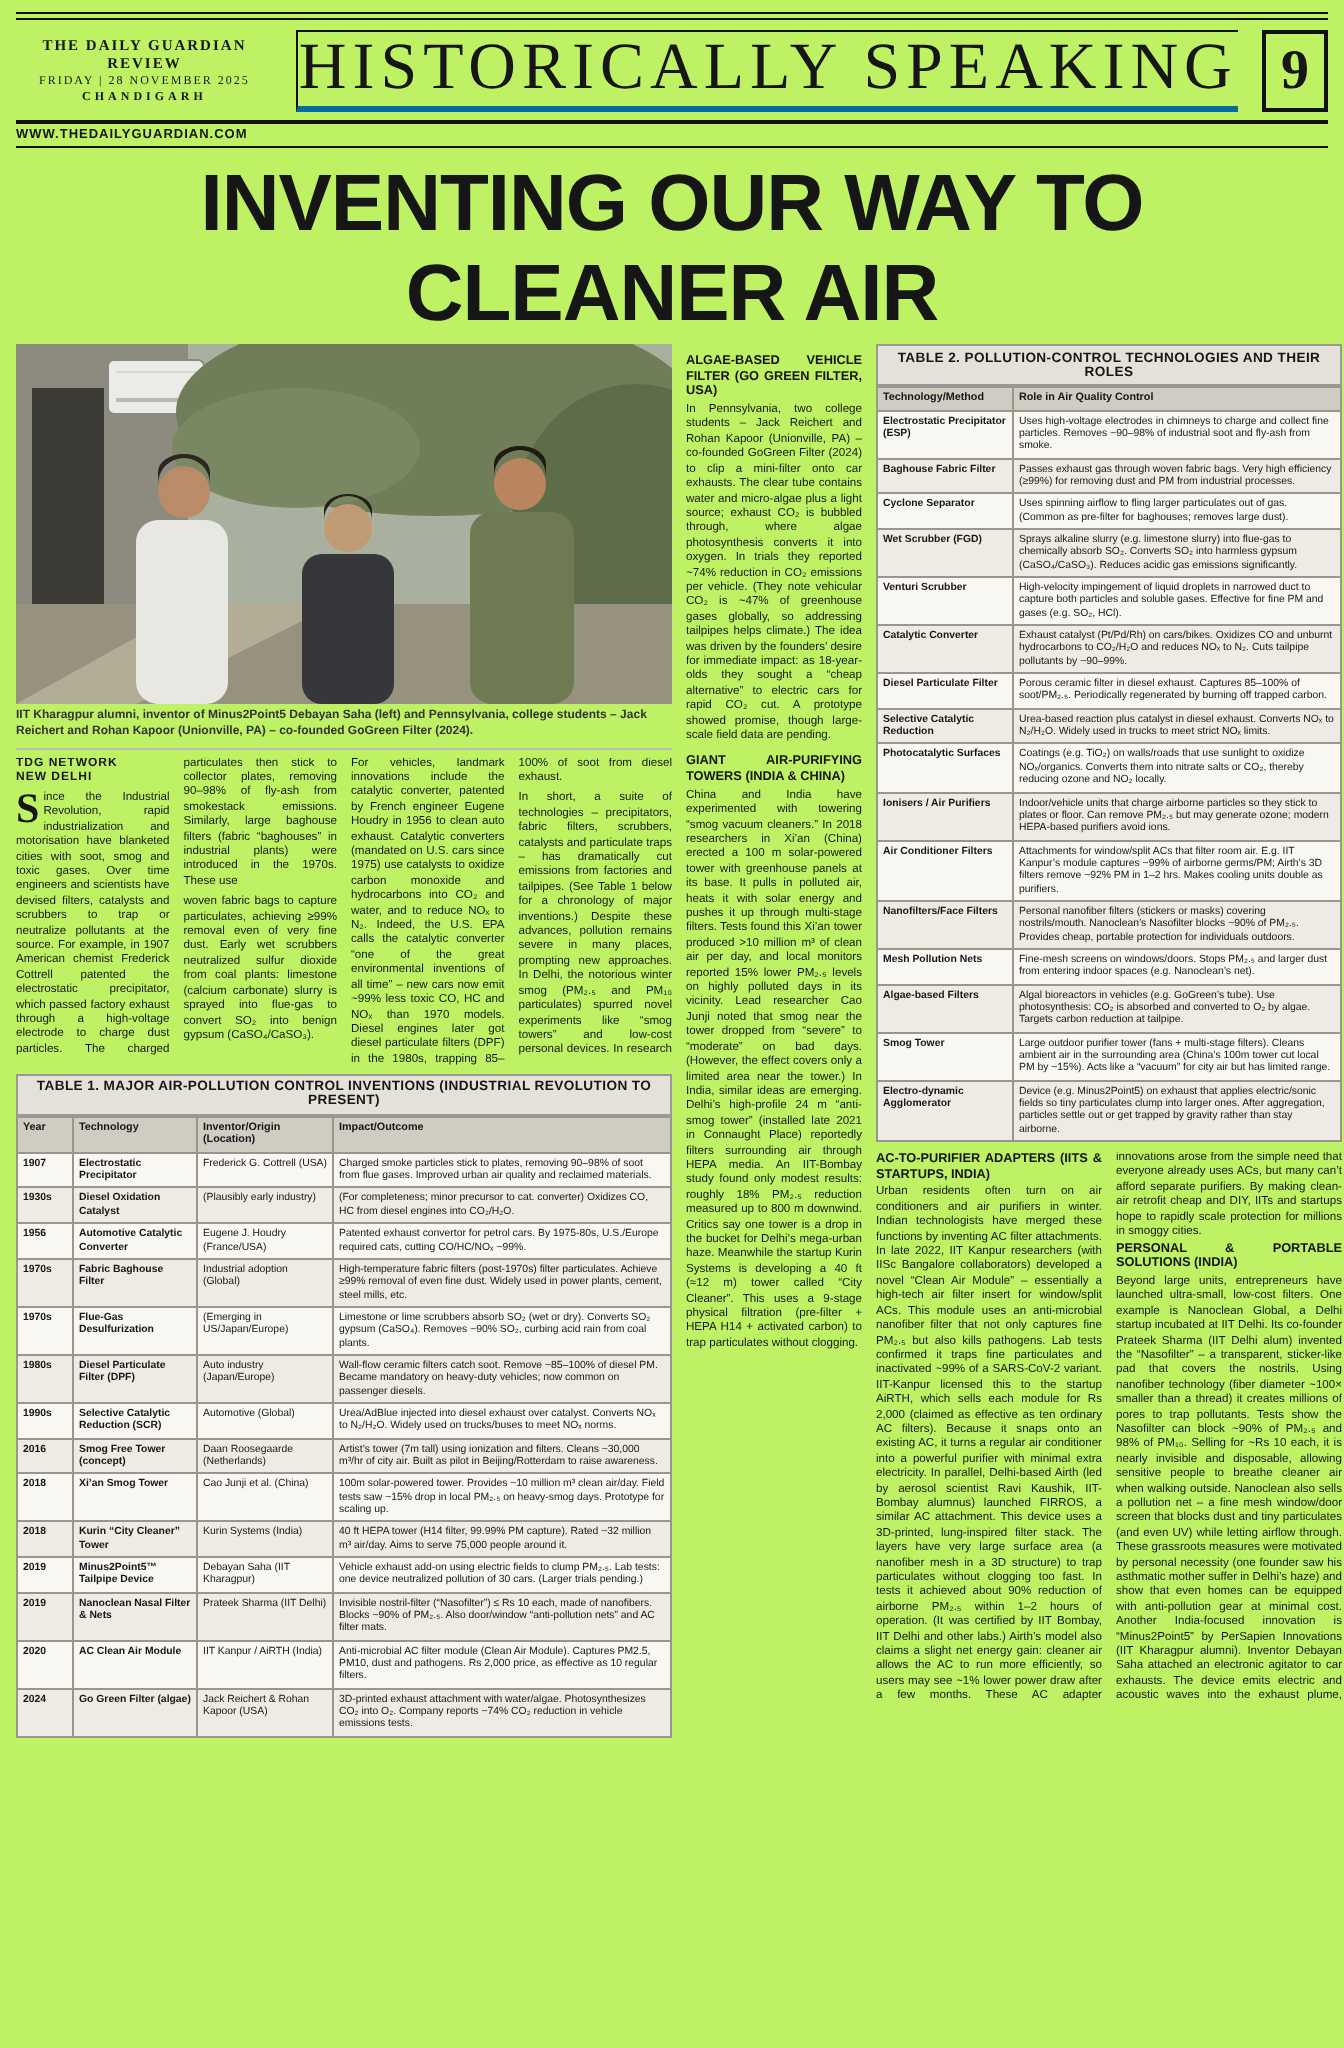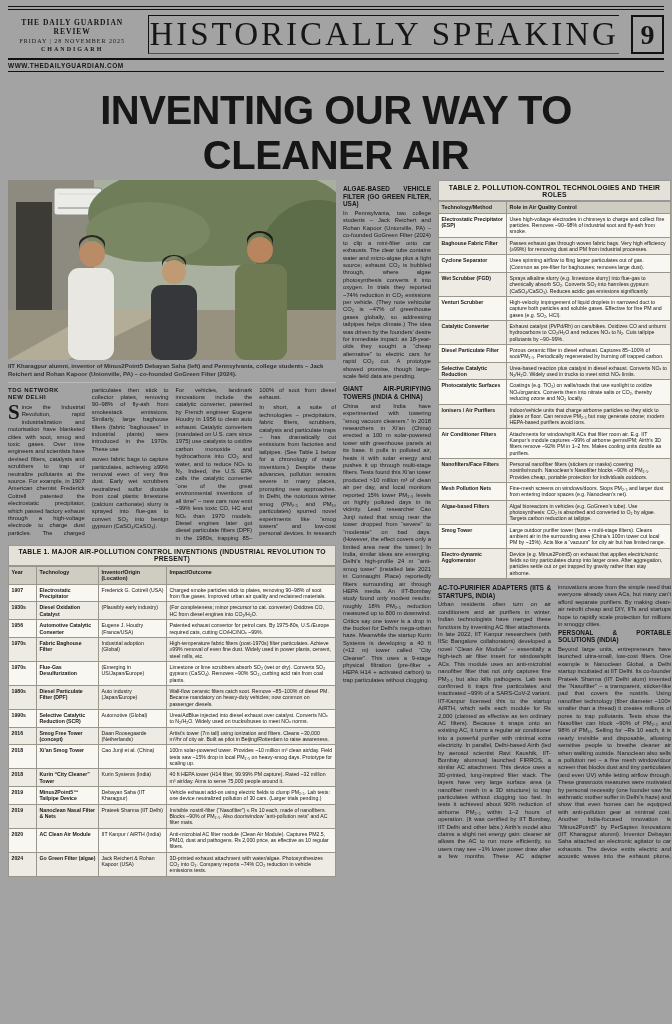--- a/index.html
+++ b/index.html
@@ -1,34 +1,34 @@
 <!DOCTYPE html>
 <html><head>
 <meta charset="utf-8">
 <style>
   html,body{margin:0;padding:0;background:#d8d5cd;}
-  .page{position:relative;width:672px;height:1024px;background:#a3a3a3;color:#161616;
+  .page{position:relative;width:672px;height:1024px;background:#bef264;color:#161616;
         font-family:"Liberation Sans",sans-serif;overflow:hidden;box-sizing:border-box;padding:6px 8px;}
   
   .topline{border-top:1.5px solid #111;border-bottom:0.5px solid #111;height:2px;}
   .masthead{display:flex;align-items:stretch;border-bottom:2.5px solid #111;padding:4px 0 3px 0;}
   .mh-left{width:150px;text-align:center;font-family:"Liberation Serif",serif;padding-top:4px;}
   .mh-left .l1{font-size:7.5px;font-weight:bold;letter-spacing:1px;}
   .mh-left .l2{font-size:6px;letter-spacing:1px;margin-top:2px;}
   .mh-left .l3{font-size:6px;letter-spacing:2px;margin-top:2px;font-weight:bold;}
   .mh-center{flex:1;display:flex;align-items:center;justify-content:center;
-             border-left:1px solid #111;border-top:1px solid #111;border-bottom:1px solid #0369a1;margin:1px 12px;text-align:center;}
+             border-left:1px solid #111;border-top:1px solid #111;border-bottom:3px solid #0369a1;margin:1px 12px;text-align:center;}
   .mh-title{font-family:"Liberation Serif",serif;font-size:33px;letter-spacing:3px;font-weight:500;white-space:nowrap;}
   .mh-page{width:34px;display:flex;align-items:center;justify-content:center;border:2px solid #111;margin:1px 0;}
   .mh-page span{font-family:"Liberation Serif",serif;font-size:28px;font-weight:bold;}
   .webrow{display:flex;align-items:center;border-bottom:1px solid #111;padding:2px 0;}
   .webrow .url{font-size:6.5px;font-weight:bold;letter-spacing:0.5px;}
   
   .headline{font-size:40px;font-weight:bold;text-align:center;letter-spacing:-0.5px;
-            margin:16px 0 2px 0;font-stretch:condensed;}
+            margin:6px 0 2px 0;font-stretch:condensed;}
   .standfirst{font-family:"Liberation Serif",serif;font-style:italic;font-weight:bold;font-size:12.5px;
               text-align:center;margin:2px 22px 8px 22px;line-height:1.25;}
   
   .main{display:flex;gap:7px;height:844px;}
   .col-left{width:328px;flex:none;}
   .col-mid{width:88px;flex:none;overflow:hidden;}
   .col-right{width:233px;flex:none;}
   
   .photo{width:328px;height:180px;background:#9aa08c;overflow:hidden;}
   .caption{font-size:6px;font-weight:bold;line-height:1.3;color:#333;margin:3px 0 4px 0;border-bottom:0.5px solid #bbb;padding-bottom:3px;}

